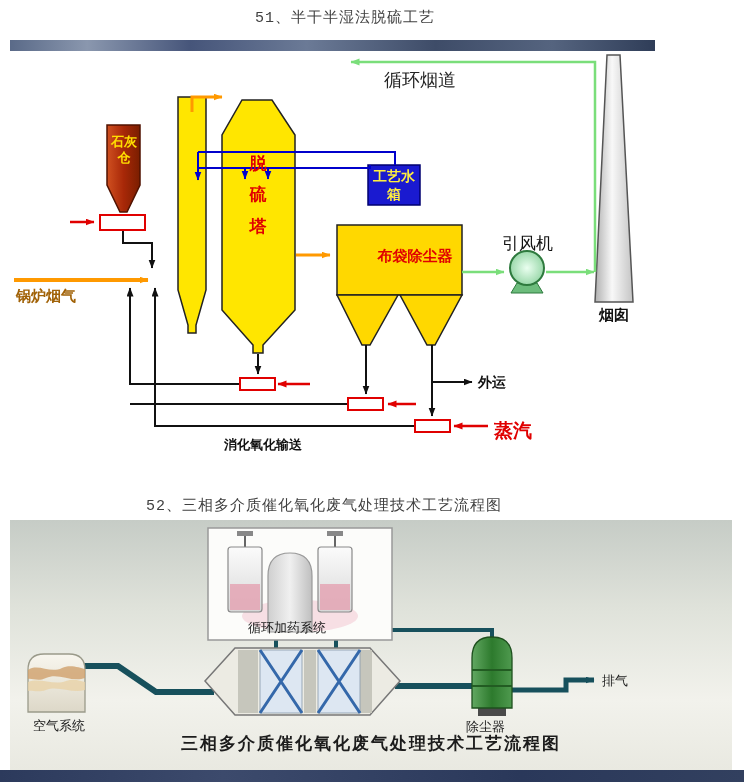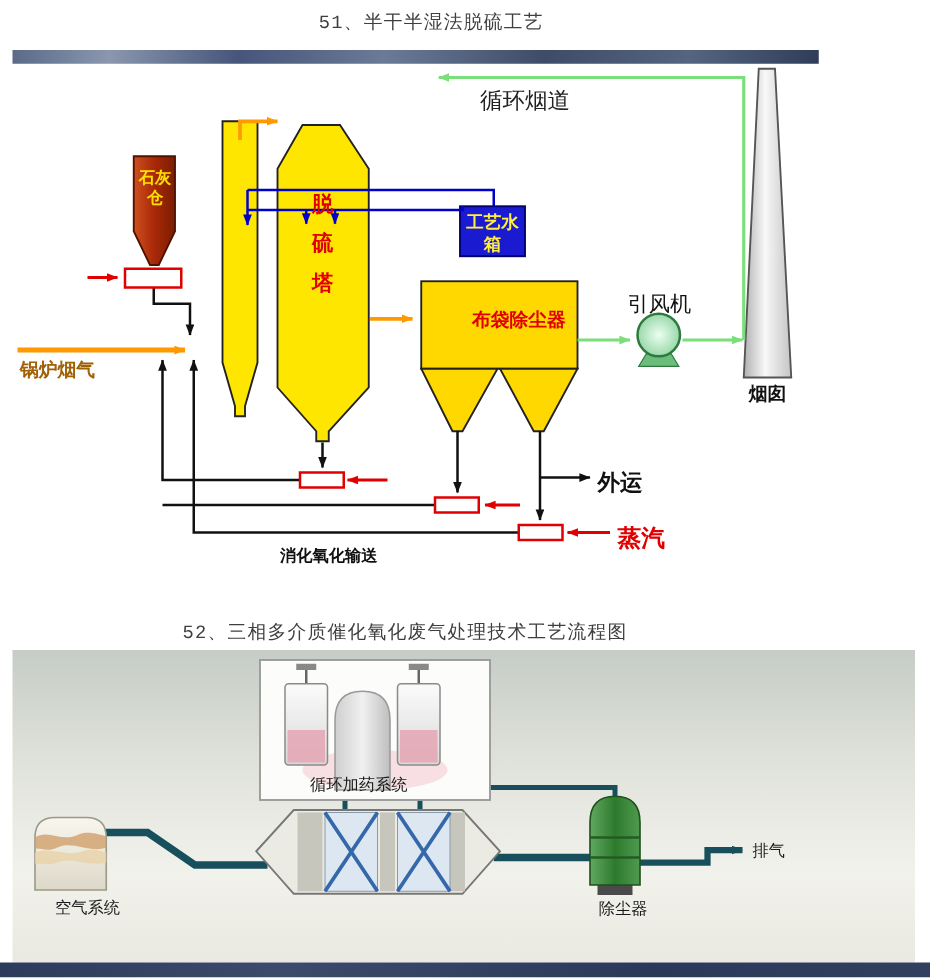--- a/index.html
+++ b/index.html
@@ -117,26 +117,26 @@
       <line x1="60" y1="182" x2="84" y2="182" marker-end="url(#m-rd)"></line>
       <line x1="300" y1="344" x2="268" y2="344" marker-end="url(#m-rd)"></line>
       <line x1="406" y1="364" x2="378" y2="364" marker-end="url(#m-rd)"></line>
       <line x1="478" y1="386" x2="444" y2="386" marker-end="url(#m-rd)"></line>
     </g>
   </svg>
 
   <div class="lbl" style="left:374px;top:28px;font-size:18px;color:#222;">循环烟道</div>
   <div class="lbl wrap" style="left:98px;top:94px;width:32px;color:#ffe000;font-weight:bold;font-size:13px;line-height:1.25;">石灰仓</div>
   <div class="lbl wrap" style="left:238px;top:108px;width:20px;color:#e00000;font-weight:bold;font-size:17px;line-height:1.85;">脱硫塔</div>
-  <div class="lbl wrap" style="left:361px;top:128px;width:46px;color:#ffef3f;font-weight:bold;font-size:14px;line-height:1.3;">工艺水箱</div>
+  <div class="lbl wrap" style="left:361px;top:128px;width:46px;color:#ffef3f;font-weight:bold;font-size:14px;line-height:1.3;font-family:Liberation Mono, monospace;">工艺水箱</div>
   <div class="lbl" style="left:352px;top:207px;width:106px;text-align:center;color:#e00000;font-weight:bold;font-size:15px;">布袋除尘器</div>
   <div class="lbl" style="left:492px;top:192px;width:50px;text-align:center;color:#111;font-size:17px;">引风机</div>
   <div class="lbl" style="left:579px;top:266px;width:50px;text-align:center;color:#111;font-weight:bold;font-size:15px;">烟囱</div>
   <div class="lbl" style="left:6px;top:247px;color:#a16207;font-weight:bold;font-size:15px;">锅炉烟气</div>
-  <div class="lbl" style="left:468px;top:334px;color:#111;font-weight:bold;font-size:18px;">外运</div>
+  <div class="lbl" style="left:468px;top:334px;color:#111;font-weight:bold;font-size:14px;">外运</div>
   <div class="lbl" style="left:484px;top:378px;color:#e00000;font-weight:bold;font-size:19px;">蒸汽</div>
   <div class="lbl" style="left:214px;top:396px;color:#111;font-weight:bold;font-size:13px;">消化氧化输送</div>
 </div>
 
 <div class="abs title" style="left:0;top:496px;width:648px;">52、三相多介质催化氧化废气处理技术工艺流程图</div>
 
 <div id="d2">
   <svg width="722" height="250" viewBox="0 0 722 250">
     <defs>
       <marker id="m-tl" markerWidth="10" markerHeight="8" refX="8.5" refY="3.5" orient="auto" markerUnits="userSpaceOnUse">
@@ -207,19 +207,20 @@
     </g>
 
     <g>
       <rect x="468" y="188" width="28" height="8" fill="#4a4a4a"></rect>
       <path d="M462,188 L462,138 Q462,117 482,117 Q502,117 502,138 L502,188 Z" fill="url(#g-grn)" stroke="#1e501e" stroke-width="1.3"></path>
       <line x1="462" y1="150" x2="502" y2="150" stroke="#225c22" stroke-width="2"></line>
       <line x1="462" y1="166" x2="502" y2="166" stroke="#225c22" stroke-width="2"></line>
     </g>
   </svg>
 
-  <div class="lbl" style="left:12px;top:197px;width:74px;text-align:right;font-size:13px;color:#1a1a1a;">空气系统</div>
+  <div class="lbl" style="left:12px;top:197px;width:74px;text-align:center;font-size:13px;color:#1a1a1a;">空气系统</div>
   <div class="lbl" style="left:238px;top:99px;width:104px;text-align:left;font-size:13px;color:#1a1a1a;">循环加药系统</div>
-  <div class="lbl" style="left:456px;top:198px;width:52px;text-align:right;font-size:13px;color:#1a1a1a;">除尘器</div>
+  <div class="lbl" style="left:456px;top:198px;width:52px;text-align:left;font-size:13px;color:#1a1a1a;">除尘器</div>
   <div class="lbl" style="left:592px;top:152px;font-size:13px;color:#1a1a1a;">排气</div>
+  <div class="lbl cap" style="left:0;top:212px;width:722px;">三相多介质催化氧化废气处理技术工艺流程图</div>
 </div>
 
 <div id="footer-bar"></div>
 
 </body></html>

